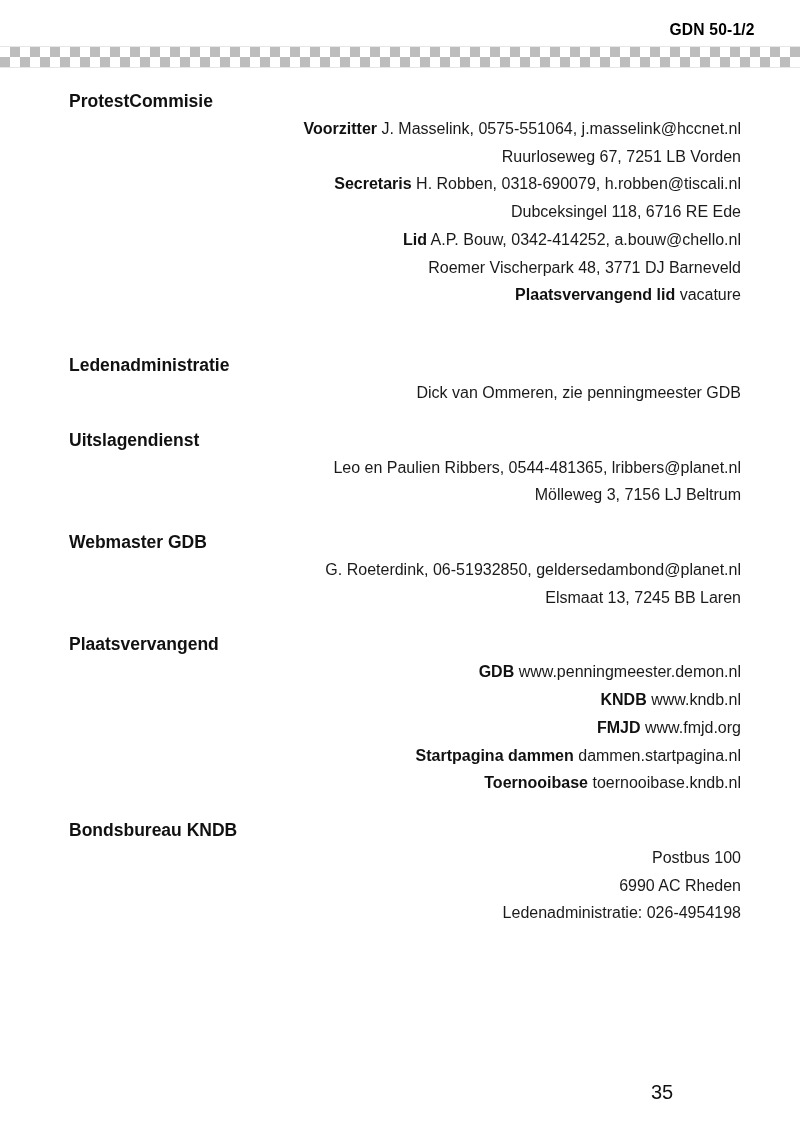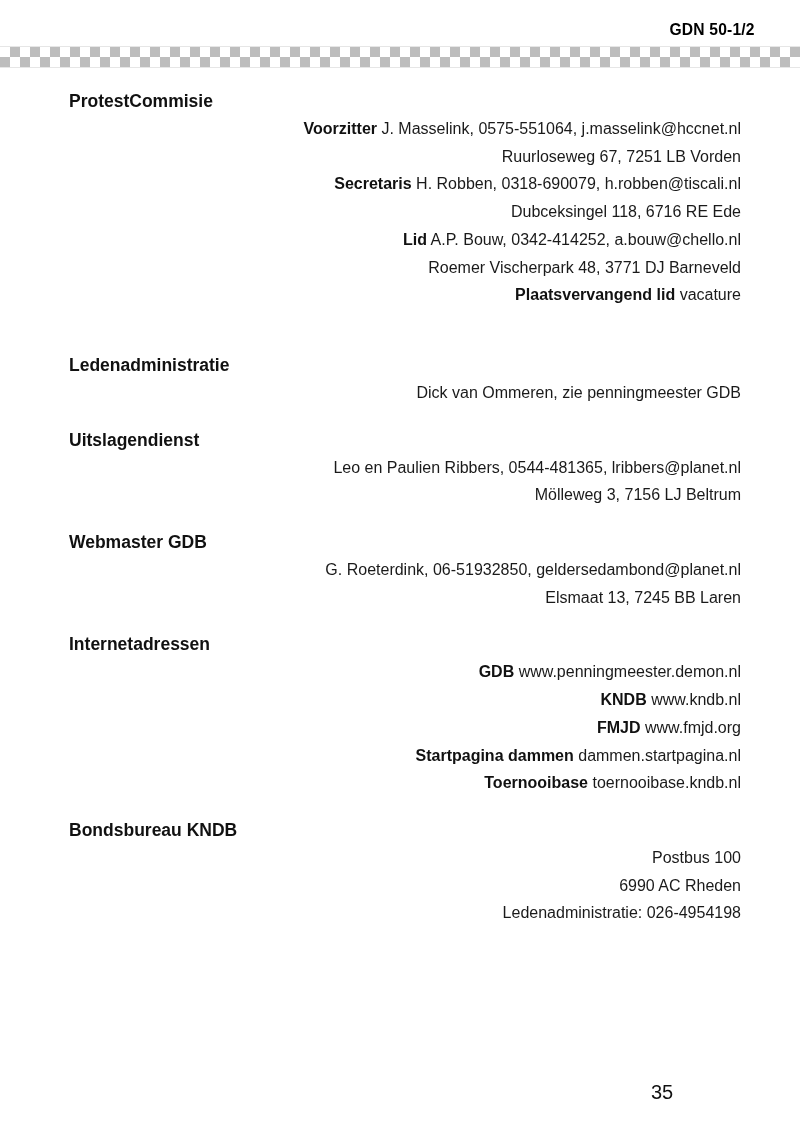--- a/index.html
+++ b/index.html
@@ -118,21 +118,21 @@
 
   <div class="section">
     <p class="section-title">Webmaster GDB</p>
     <p class="line"><span>G. Roeterdink, 06-51932850, geldersedambond@planet.nl</span></p>
     <p class="line"><span>Elsmaat 13, 7245 BB Laren</span></p>
   </div>
 
   <div class="gap-md"></div>
 
   <div class="section">
-    <p class="section-title">Internetadressen</p>
+    <p class="section-title">Plaatsvervangend</p>
     <p class="line"><span class="lbl">GDB</span> <span>www.penningmeester.demon.nl</span></p>
     <p class="line"><span class="lbl">KNDB</span> <span>www.kndb.nl</span></p>
     <p class="line"><span class="lbl">FMJD</span> <span>www.fmjd.org</span></p>
     <p class="line"><span class="lbl">Startpagina dammen</span> <span>dammen.startpagina.nl</span></p>
     <p class="line"><span class="lbl">Toernooibase</span> <span>toernooibase.kndb.nl</span></p>
   </div>
 
   <div class="gap-md"></div>
 
   <div class="section">

